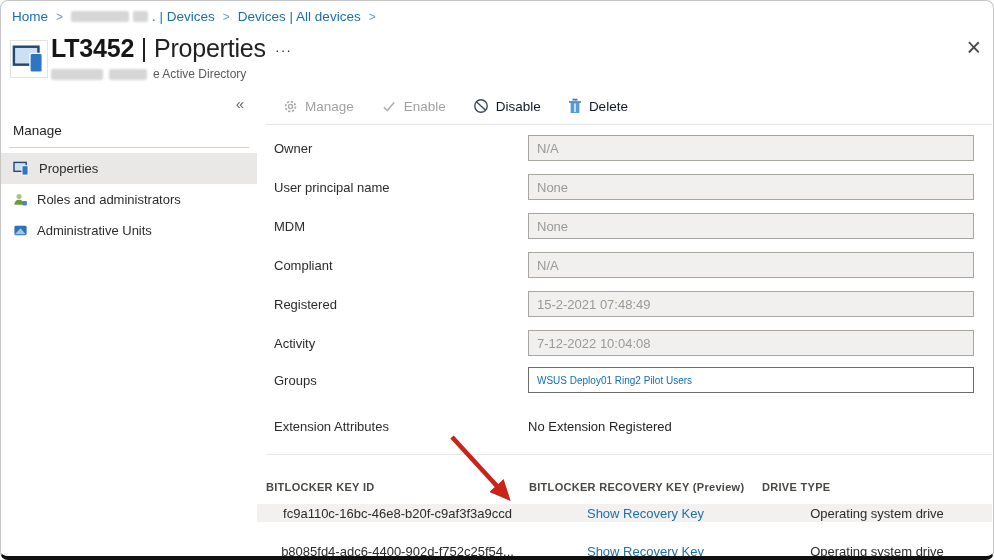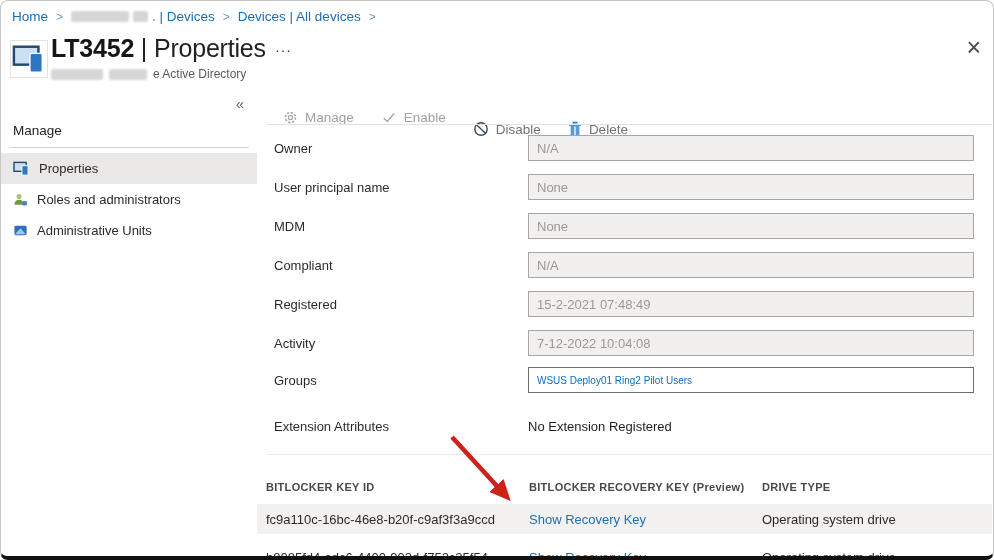--- a/index.html
+++ b/index.html
@@ -42,38 +42,38 @@
                font-size:13px; color:#2b2b2b; cursor:pointer; }
   .side-item.selected { background:#e9e8e7; }
   .side-item svg { flex-shrink:0; }
 
   
   .content { position:absolute; left:256px; top:90px; right:1px; bottom:0; }
   .toolbar { position:absolute; top:7px; left:26px; display:flex; align-items:center; gap:27px;
              font-size:13.5px; }
   .tb-item { display:flex; align-items:center; gap:7px; cursor:pointer; }
   .tb-item.disabled { color:#a3a1a0; cursor:default; }
-  .tb-item.enabled { color:#737373;margin-top:23px; }
+  .tb-item.enabled { color:#0f172a; }
   .tb-divider { position:absolute; top:33px; left:9px; right:0; border-top:1px solid #e2e2e2; }
 
   .frow { position:absolute; left:17px; right:18px; height:24px; display:flex; align-items:center; }
   .flabel { width:254px; flex-shrink:0; font-size:13px; color:#2b2b2b; }
   .finput { flex:1; height:26px; border:1px solid #a8a6a3; background:#f1f0ef; color:#9b9996;
             font-size:13px; padding:0 8px; display:flex; align-items:center; }
   .fgroups { flex:1; height:26px; border:1px solid #6e6c6a; background:#fff;
              font-size:10px; padding:0 8px; display:flex; align-items:center; }
   .fgroups a { color:#0f6cbd; text-decoration:none; cursor:pointer; }
   .ftext { font-size:13px; color:#1f1f1f; }
 
   .tbl-divider { position:absolute; top:363px; left:9px; right:0; border-top:1px solid #e9e9e9; }
   .grid3 { display:grid; grid-template-columns:263px 233px 1fr; padding-left:9px; align-items:center; }
   .tbl-head { position:absolute; top:390px; left:0; right:0; font-size:11px; font-weight:700;
               color:#4a4844; letter-spacing:0.3px; }
-  .tbl-row { position:absolute; left:0; right:0; height:30px; font-size:13px; color:#2b2b2b;
-             cursor:pointer; }
+  .tbl-row { position:absolute; left:0; right:0; height:18px; font-size:13px; color:#2b2b2b;
+             cursor:pointer;text-align:center; }
   .tbl-row.hl { background:#f2f1f0; }
   .row1 { top:413px; } .row2 { top:451px; }
   .tbl-row a { color:#1b6fb5; text-decoration:none; cursor:pointer; }
 
   .arrow-overlay { position:absolute; inset:0; pointer-events:none; z-index:9; }
 </style>
 </head>
 <body>
 
 <div class="page">

